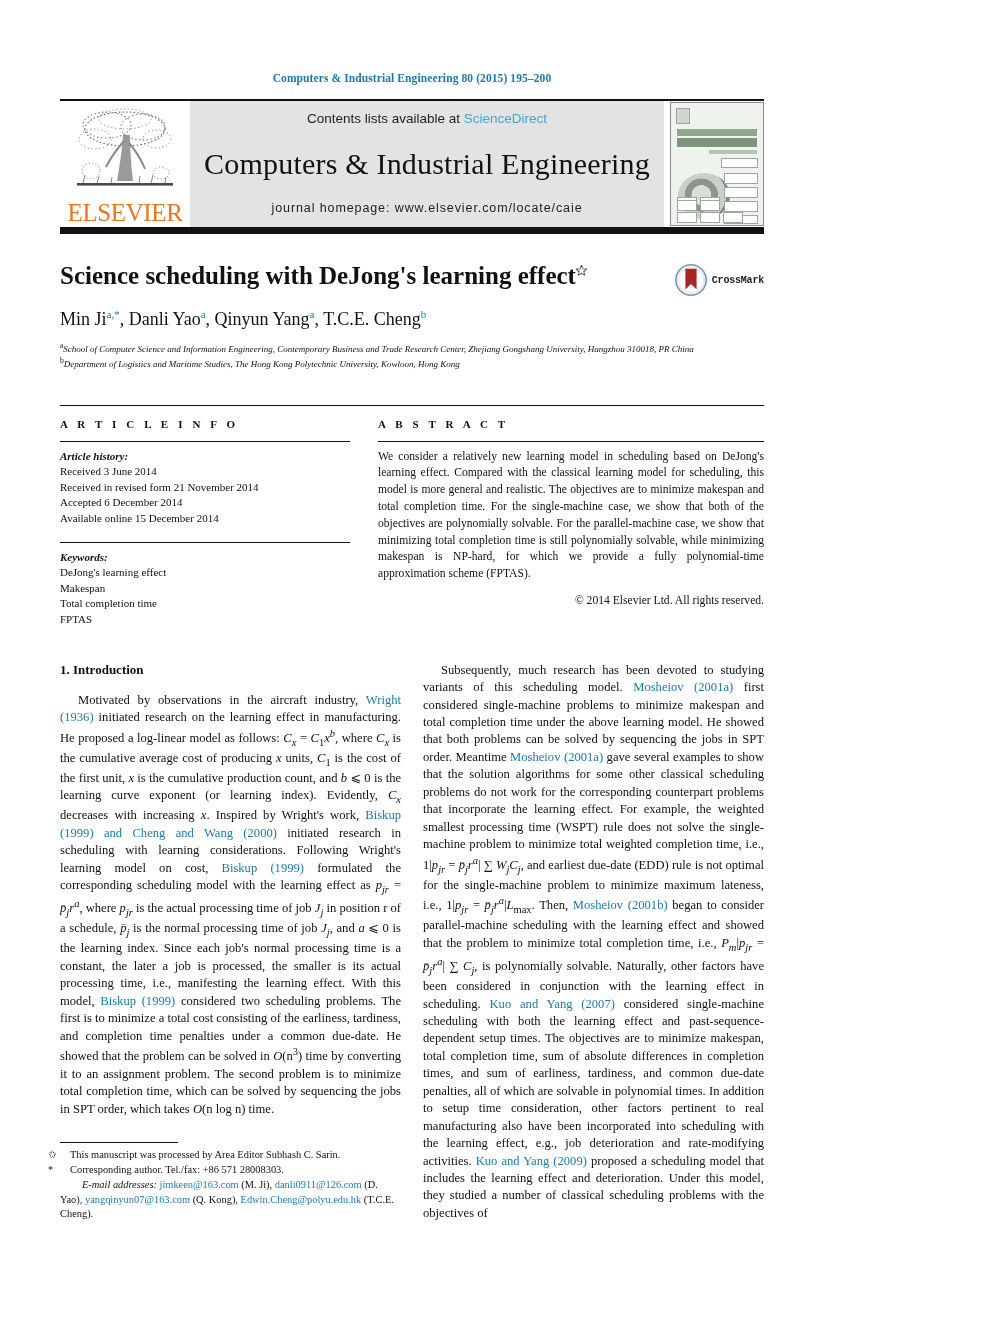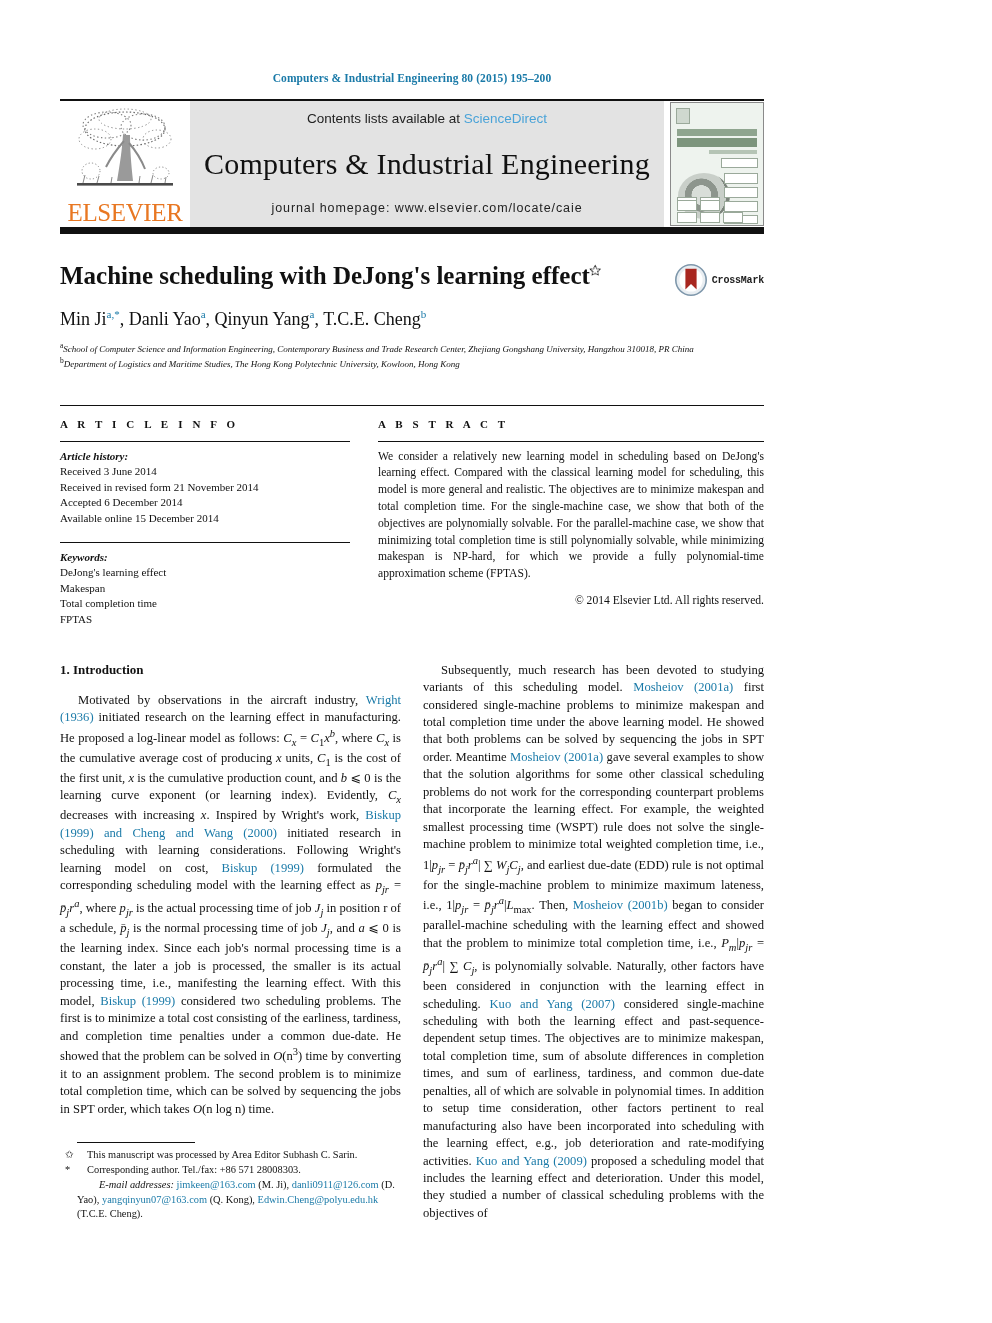--- a/index.html
+++ b/index.html
@@ -193,21 +193,21 @@
     text-indent: 18px;
     margin: 0;
     color: #111;
     hyphens: auto;
   }
   .ref { color: #1a7aa8; }
 
   
   .footnotes {
     position: absolute;
-    left: 17px; right: 0;
+    left: 0; right: 0;
     bottom: 0;
     margin-top: 32px;
   }
   .fn-rule { width: 118px; border-top: 1px solid #111; margin-bottom: 5px; }
   .fn-line { font-size: 10.4px; line-height: 1.42; color: #111; padding-left: 12px; text-indent: -12px; }
   .fn-line .mark { display:inline-block; width:10px; }
   .fn-emails { font-size: 10.4px; line-height: 1.42; color:#111; }
   .fn-emails .lab { font-style: italic; }
   .link { color: #1a7aa8; }
   .doi-block { margin-top: 16px; font-size: 10.6px; line-height: 1.45; }
@@ -287,21 +287,21 @@
   <div class="title-block">
     <div class="crossmark">
       <svg class="cm-badge" viewBox="0 0 40 40">
         <circle cx="20" cy="20" r="19" fill="#e9eef2" stroke="#7e97ab" stroke-width="2"></circle>
         <circle cx="20" cy="20" r="14.5" fill="#ffffff"></circle>
         <path d="M13 6 L27 6 L27 32 L20 25 L13 32 Z" fill="#a8261f"></path>
       </svg>
       <span class="cm-text">CrossMark</span>
     </div>
 
-    <h1 class="article-title"><span>Machine scheduling with DeJong's learning effect</span><span class="star">✩</span></h1>
+    <h1 class="article-title"><span>Science scheduling with DeJong's learning effect</span><span class="star">✩</span></h1>
 
     <div class="authors">
       <span>Min Ji</span><sup>a,*</sup>,
       <span>Danli Yao</span><sup>a</sup>,
       <span>Qinyun Yang</span><sup>a</sup>,
       <span>T.C.E. Cheng</span><sup>b</sup>
     </div>
 
     <div class="affil">
       <div><sup>a</sup><span>School of Computer Science and Information Engineering, Contemporary Business and Trade Research Center, Zhejiang Gongshang University, Hangzhou 310018, PR China</span></div>

